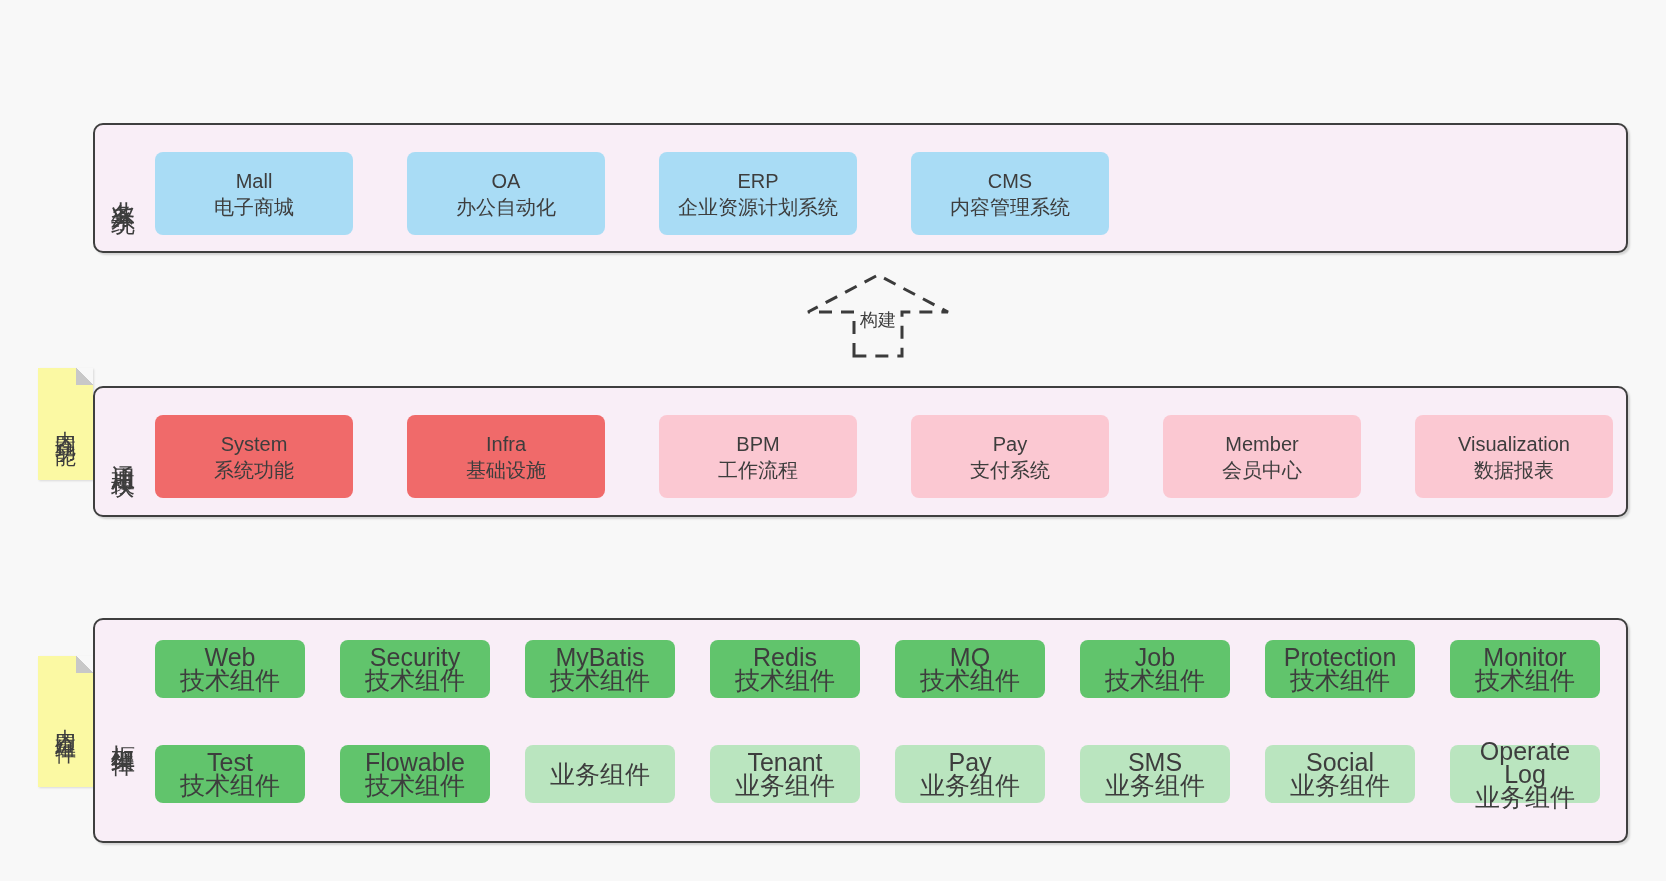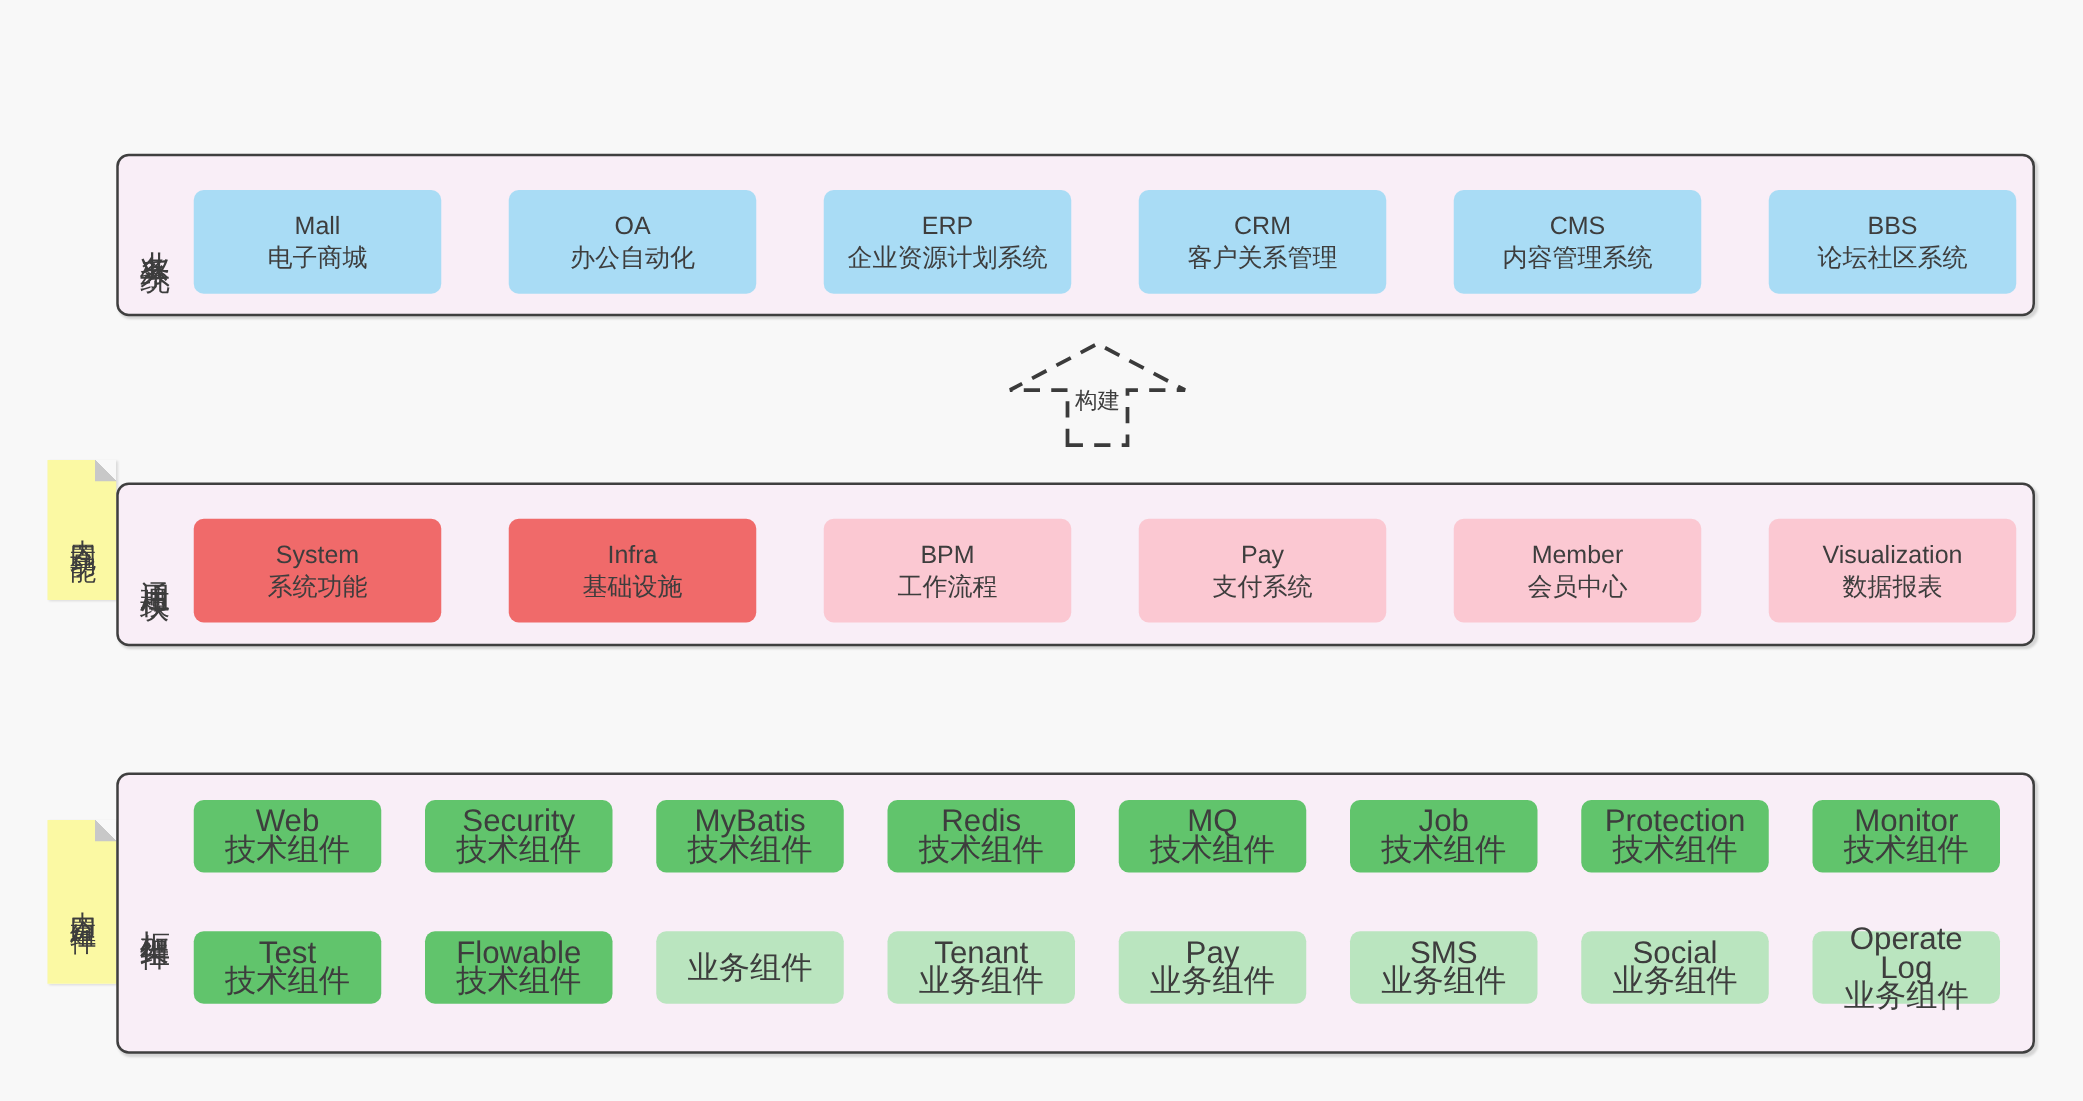--- a/index.html
+++ b/index.html
@@ -73,30 +73,22 @@
       </div>
       <div class="box blue">
         <div class="t">OA</div>
         <div class="s">办公自动化</div>
       </div>
       <div class="box blue">
         <div class="t">ERP</div>
         <div class="s">企业资源计划系统</div>
       </div>
       <div class="box blue">
-        <div class="t">CRM</div>
-        <div class="s">客户关系管理</div>
-      </div>
-      <div class="box blue">
         <div class="t">CMS</div>
         <div class="s">内容管理系统</div>
-      </div>
-      <div class="box blue">
-        <div class="t">BBS</div>
-        <div class="s">论坛社区系统</div>
       </div>
     </div>
   </section>
 
   <div class="arrow" id="arrow-build">
     <svg viewBox="0 0 144 86">
       <path d="M48,84 L48,40 L2,40 L72,3 L142,40 L96,40 L96,84 Z" fill="none" stroke="#3b3b3b" stroke-width="3" stroke-dasharray="13 9"></path>
     </svg>
     <span class="arrow-label">构建</span>
   </div>

